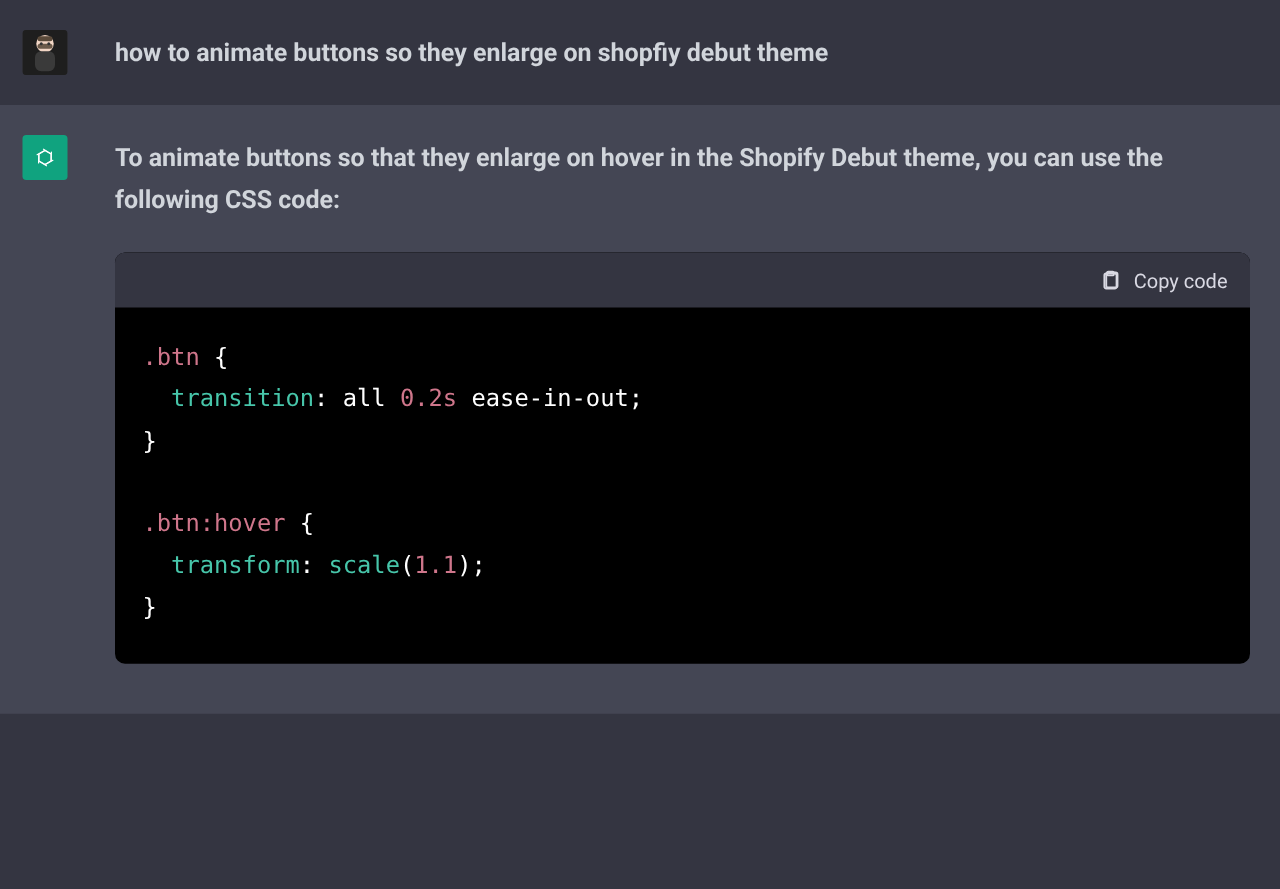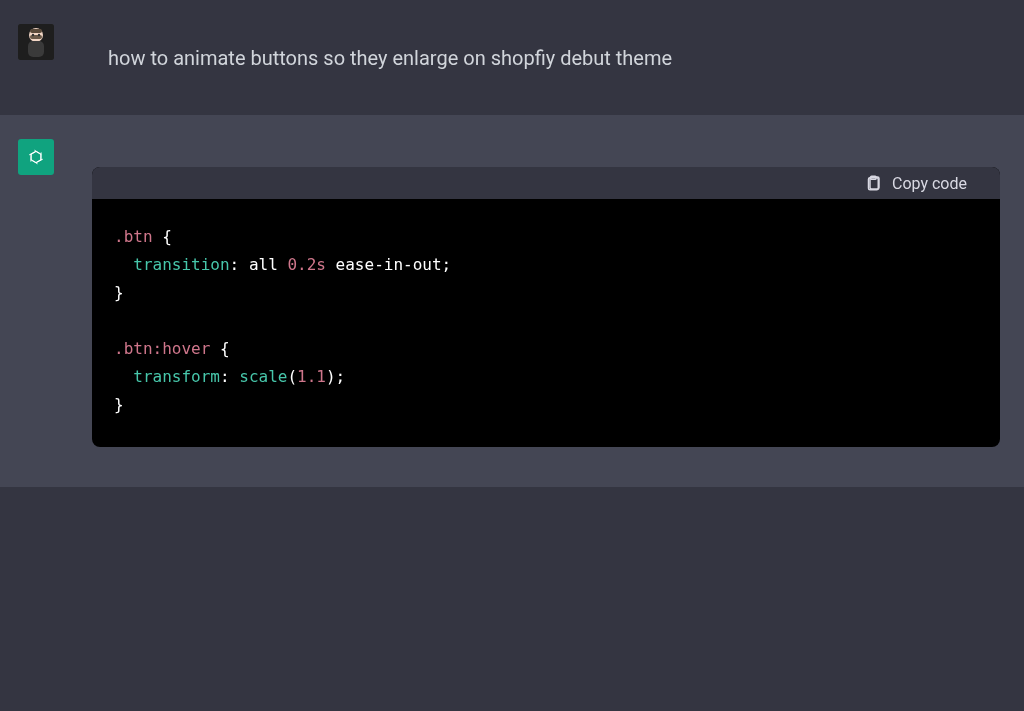--- a/index.html
+++ b/index.html
@@ -46,51 +46,51 @@
   .avatar-assistant svg { width: 24px; height: 24px; }
   .content {
     flex: 1;
     min-width: 0;
     font-size: 20px;
     line-height: 1.65;
     color: #d1d5db;
     padding-top: 2px;
     padding-right: 6px;
   }
-  .content p { margin: 16px; }
+  .content p { margin: 0; font-weight: bold; }
   .code-block {
     margin-top: 26px;
     border-radius: 8px;
     overflow: hidden;
     background: #000000;
   }
   .code-header {
     background: #343541;
     display: flex;
     justify-content: flex-end;
     align-items: center;
-    padding: 10px 33px;
-    height: 32px;
+    padding: 10px 18px;
+    height: 44px;
   }
   .copy-btn {
     display: inline-flex;
     align-items: center;
     gap: 10px;
     color: #d9d9e3;
     font-size: 16px;
     cursor: pointer;
     background: none;
     border: none;
     font-family: inherit;
   }
   .copy-btn svg { width: 18px; height: 18px; }
   .code-body {
     padding: 24px 22px 28px 22px;
     font-family: ui-monospace, SFMono-Regular, Menlo, Consolas, monospace;
-    font-size: 16px;
+    font-size: 19px;
     line-height: 1.75;
     white-space: pre;
     color: #ffffff;
   }
   .tok-sel   { color: #cf768b; }  
   .tok-punc  { color: #ffffff; }
   .tok-prop  { color: #47c6aa; }  
   .tok-val   { color: #ffffff; }
   .tok-num   { color: #cf768b; }  
   .tok-func  { color: #47c6aa; }  
@@ -135,20 +135,21 @@
         <g transform="rotate(240)">
             <path d="M -2 -11 L 8 -5 L 8 4" stroke-linecap="round"></path>
           </g>
         <g transform="rotate(300)">
             <path d="M -2 -11 L 8 -5 L 8 4" stroke-linecap="round"></path>
           </g>
       </g>
     </svg>
   </div>
   <div class="content">
+    <p>To animate buttons so that they enlarge on hover in the Shopify Debut theme, you can use the following CSS code:</p>
 
     <div class="code-block">
       <div class="code-header">
         <button class="copy-btn">
           <svg viewBox="0 0 24 24" fill="none" stroke="currentColor" stroke-width="2">
             <rect x="8" y="4" width="12" height="16" rx="2"></rect>
             <path d="M4 8 v12 a2 2 0 0 0 2 2 h10" stroke-opacity="0"></path>
             <rect x="5" y="7" width="12" height="15" rx="2" fill="none" stroke-opacity="0.0"></rect>
           </svg>
           <svg viewBox="0 0 24 24" fill="none" stroke="currentColor" stroke-width="2" style="margin-left:-28px">

